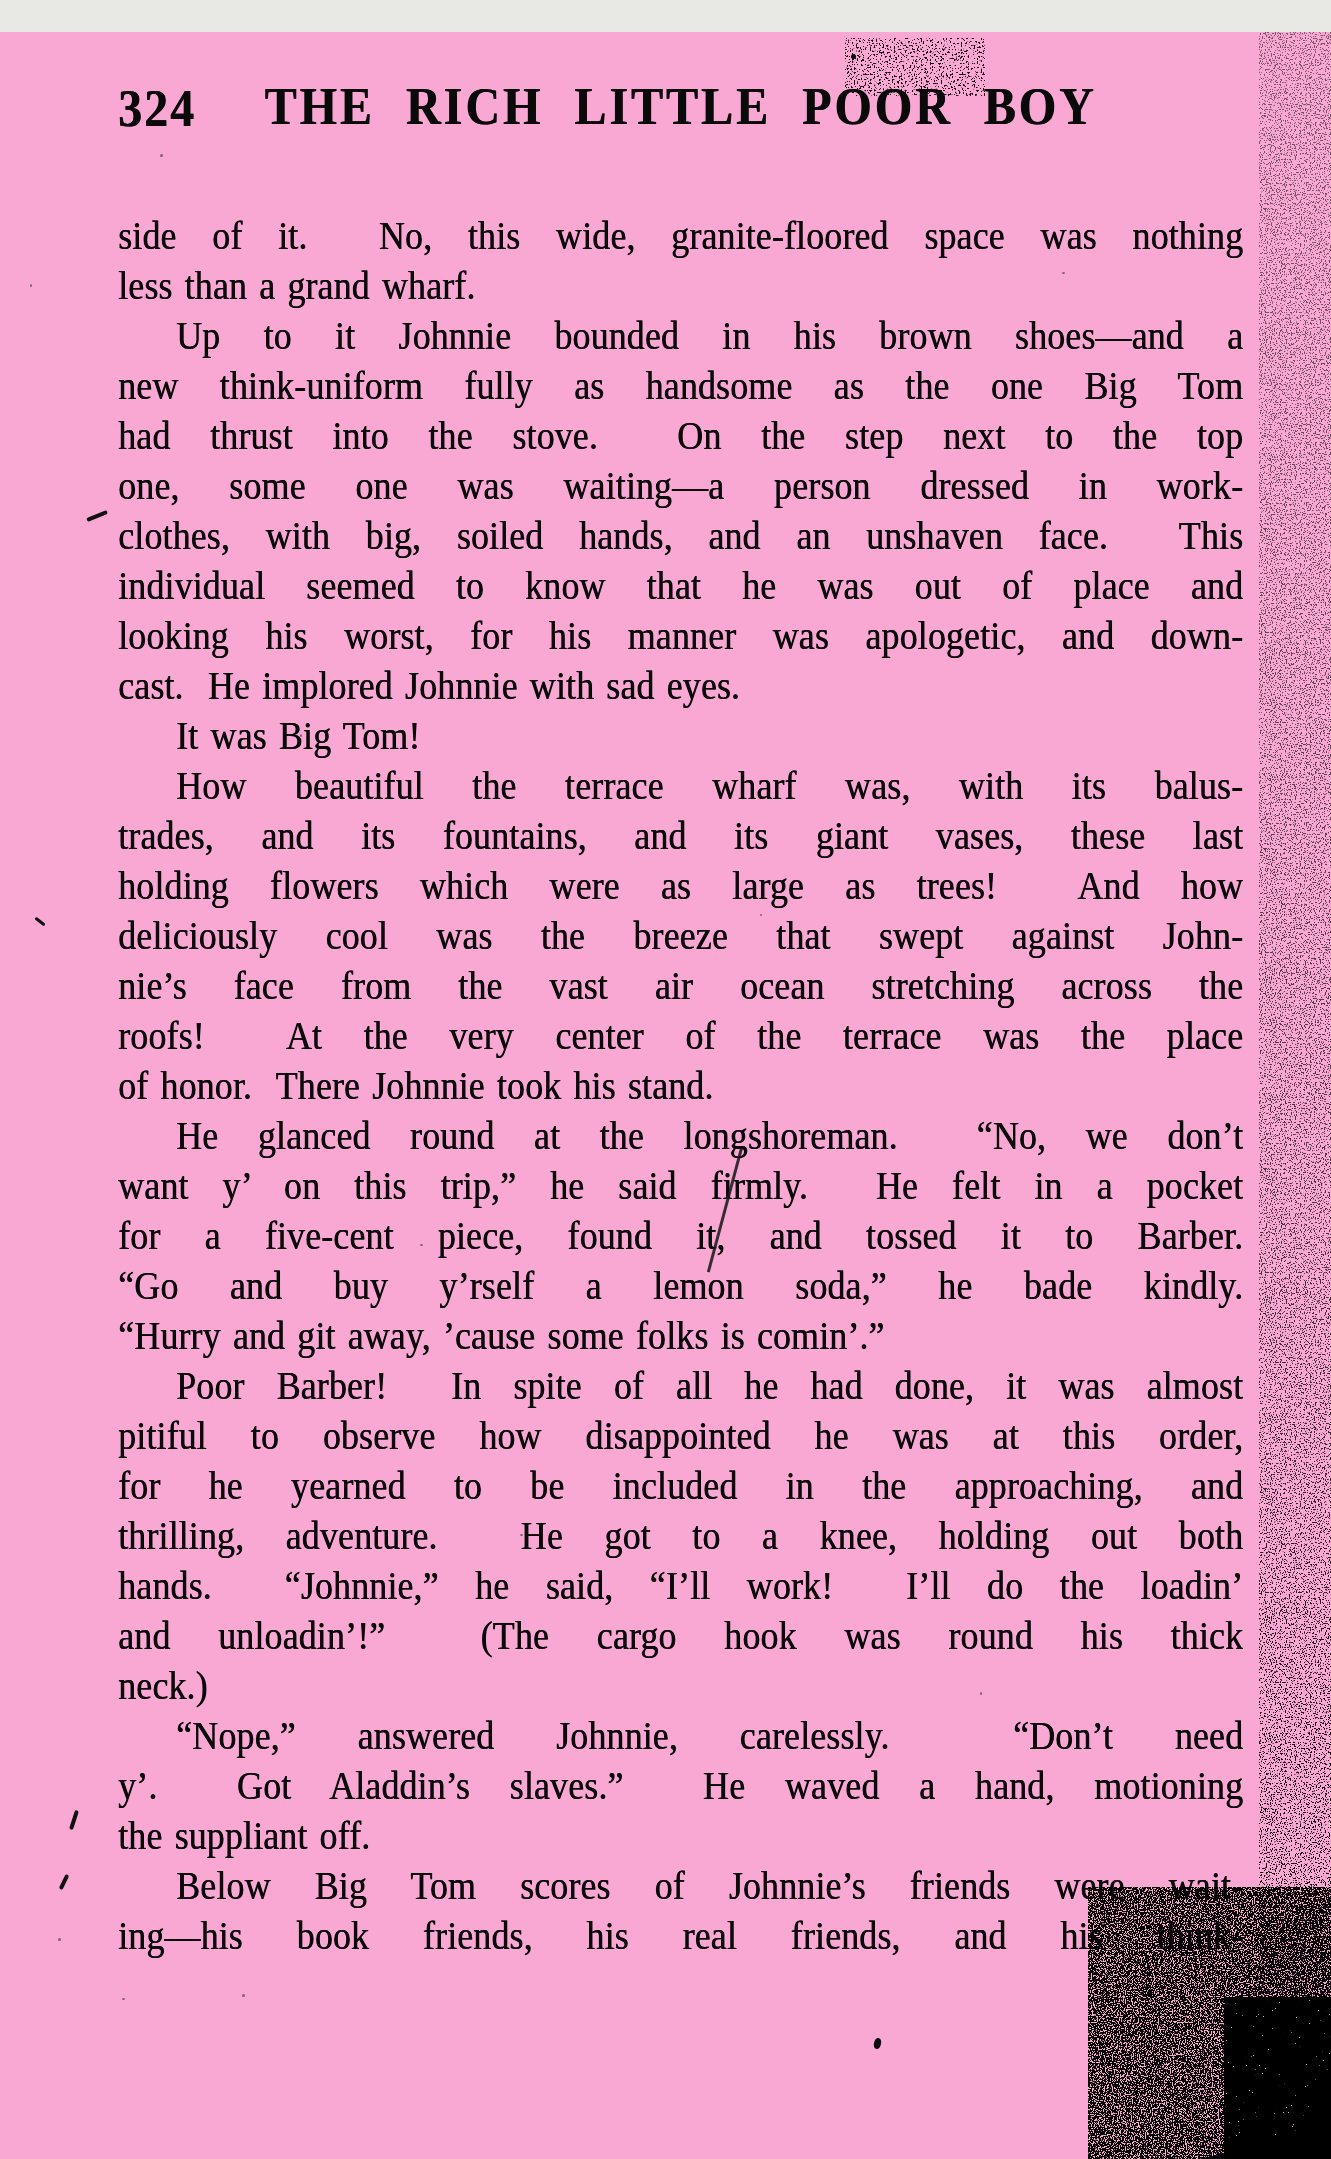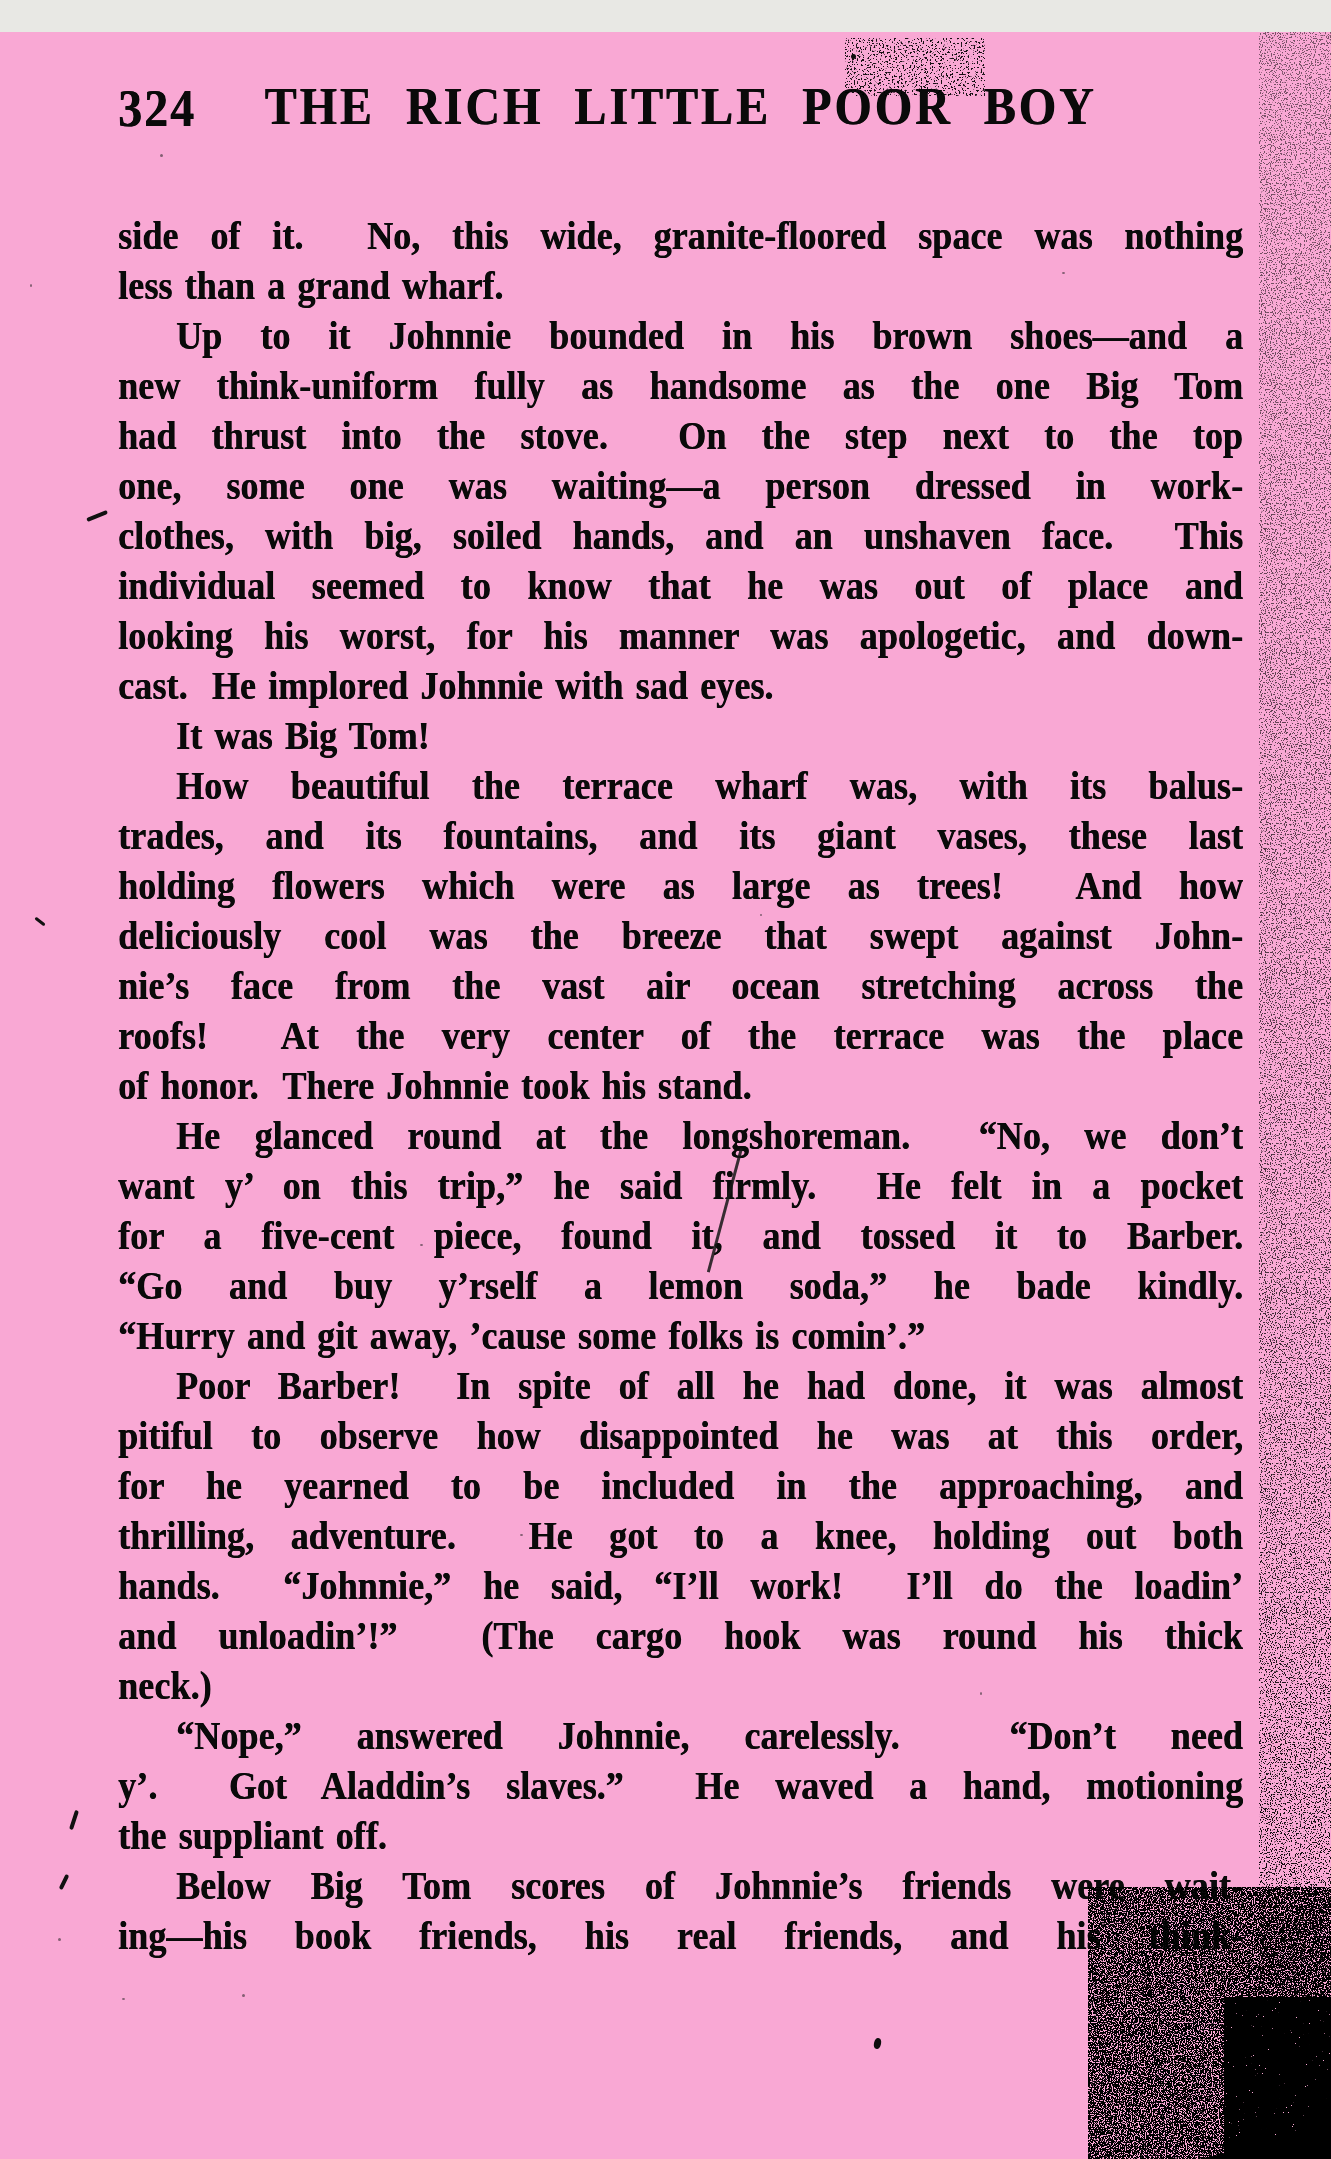--- a/index.html
+++ b/index.html
@@ -24,21 +24,21 @@
     text-align:center;
     font-size:48px;font-weight:700;
     letter-spacing:3px;word-spacing:16px;
     transform:scaleY(1.1);transform-origin:center top;
     text-shadow:0.6px 0 0 currentColor;
     white-space:nowrap;
   }
   
   .body-text{
     position:absolute;top:178px;left:118px;width:1125px;height:1760px;
-    font-size:36px;font-weight:700;
+    font-size:36px;font-weight:400;
     word-spacing:3px;letter-spacing:0.1px;
     overflow:hidden;
   }
   .line{
     height:50px;line-height:50px;
     transform:scaleY(1.14);transform-origin:50% 50%;
     text-shadow:0.5px 0 0 currentColor;
   }
   .line.just{text-align:justify;text-align-last:justify;}
   .line.indent{padding-left:58px;}

